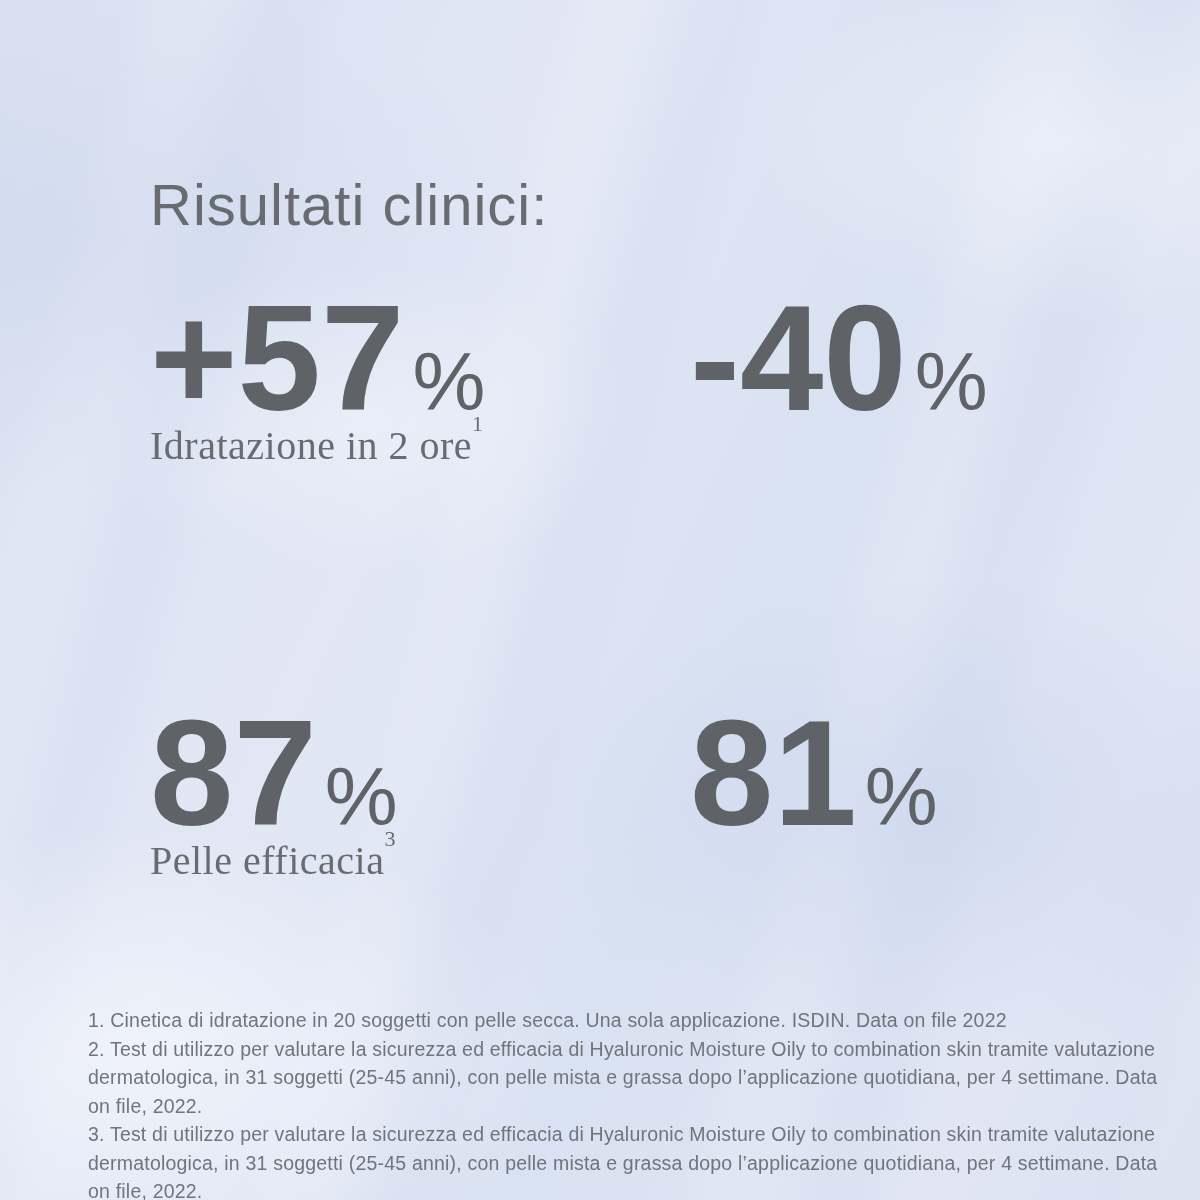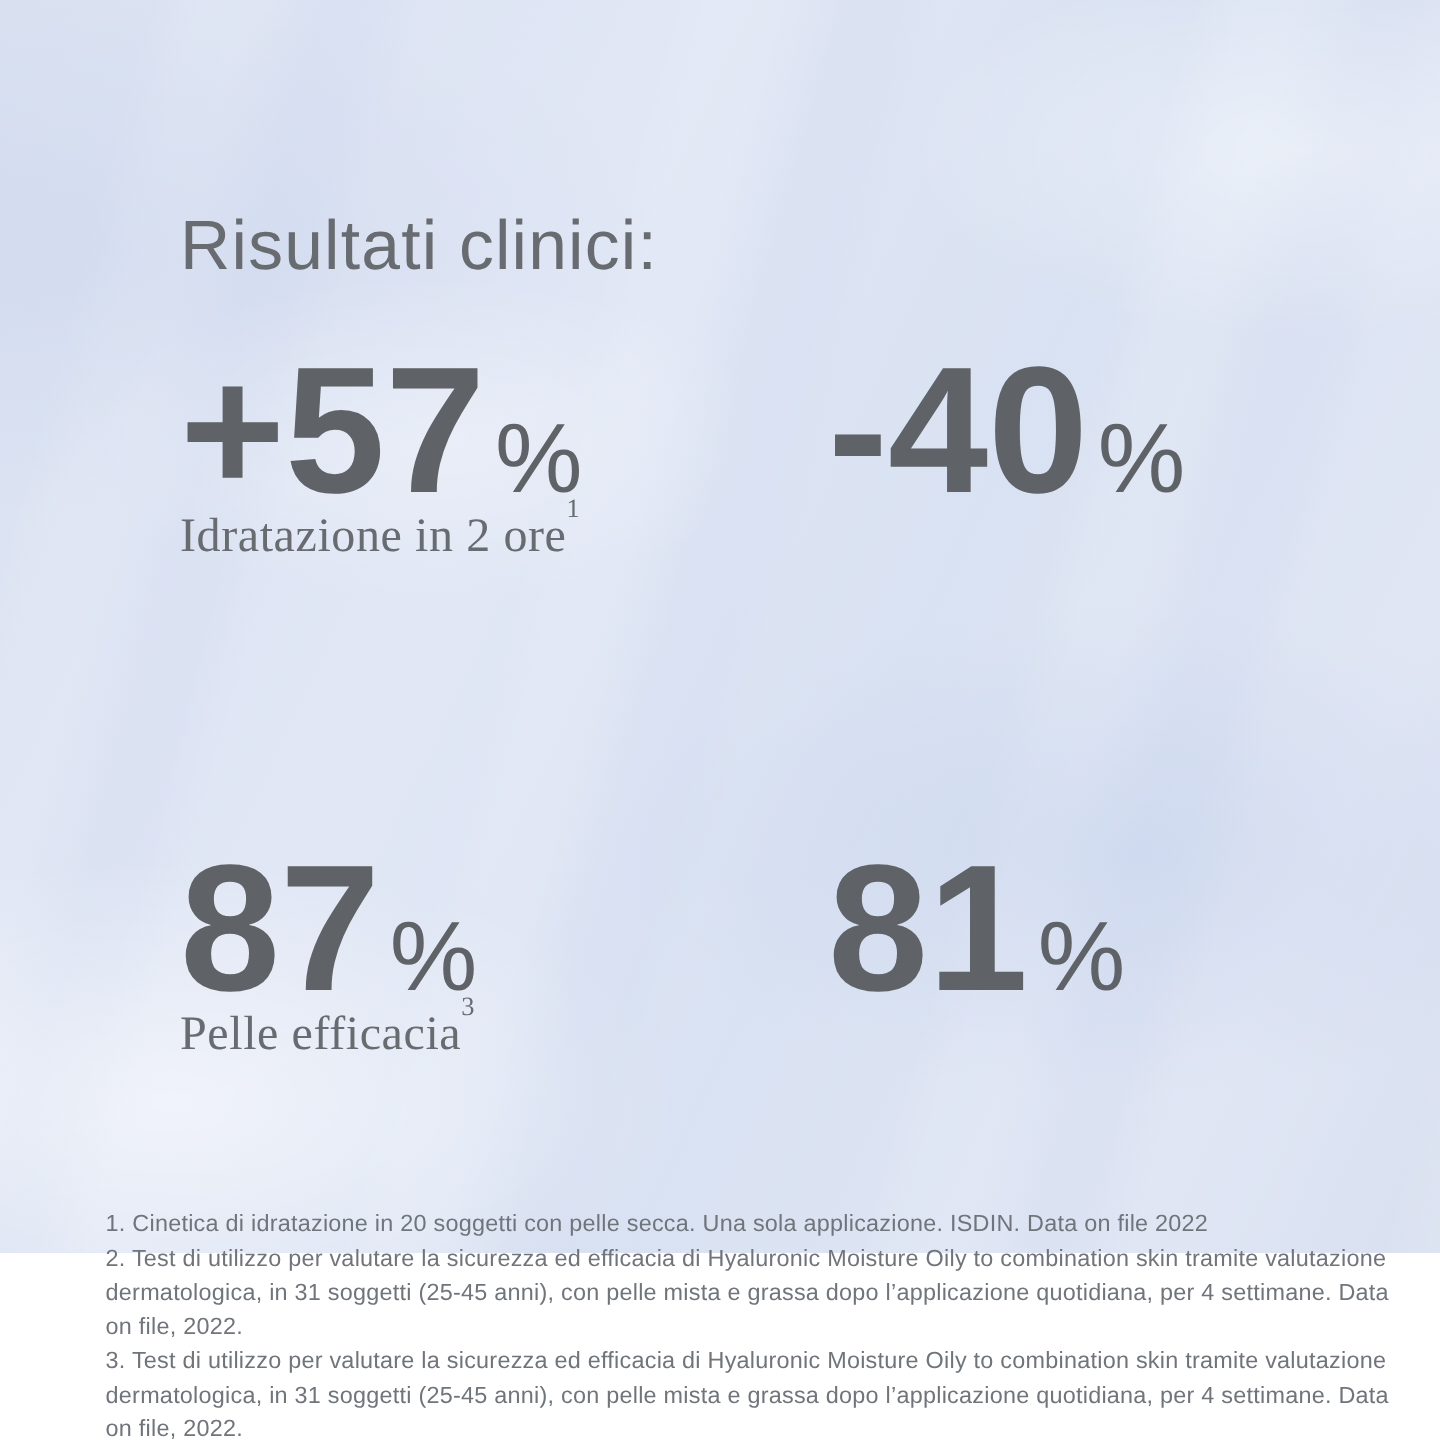--- a/index.html
+++ b/index.html
@@ -8,21 +8,21 @@
   }
   body {
     width: 1200px;
     height: 1200px;
     overflow: hidden;
     font-family: "Liberation Sans", "DejaVu Sans", sans-serif;
   }
   .canvas {
     position: relative;
     width: 1200px;
-    height: 1044px;
+    height: 1200px;
     background-color: #dce4f3;
     background-image:
       radial-gradient(ellipse 55% 30% at 12% 88%, rgba(255,255,255,0.50), rgba(255,255,255,0) 65%),
       radial-gradient(ellipse 45% 25% at 90% 12%, rgba(255,255,255,0.38), rgba(255,255,255,0) 60%),
       radial-gradient(ellipse 50% 28% at 78% 68%, rgba(183,199,232,0.30), rgba(183,199,232,0) 70%),
       radial-gradient(ellipse 40% 22% at 30% 35%, rgba(255,255,255,0.30), rgba(255,255,255,0) 60%),
       radial-gradient(ellipse 60% 30% at 5% 20%, rgba(186,200,230,0.25), rgba(186,200,230,0) 70%),
       repeating-linear-gradient(105deg,
         rgba(255,255,255,0) 0px, rgba(255,255,255,0) 120px,
         rgba(255,255,255,0.10) 160px, rgba(255,255,255,0.10) 200px,

